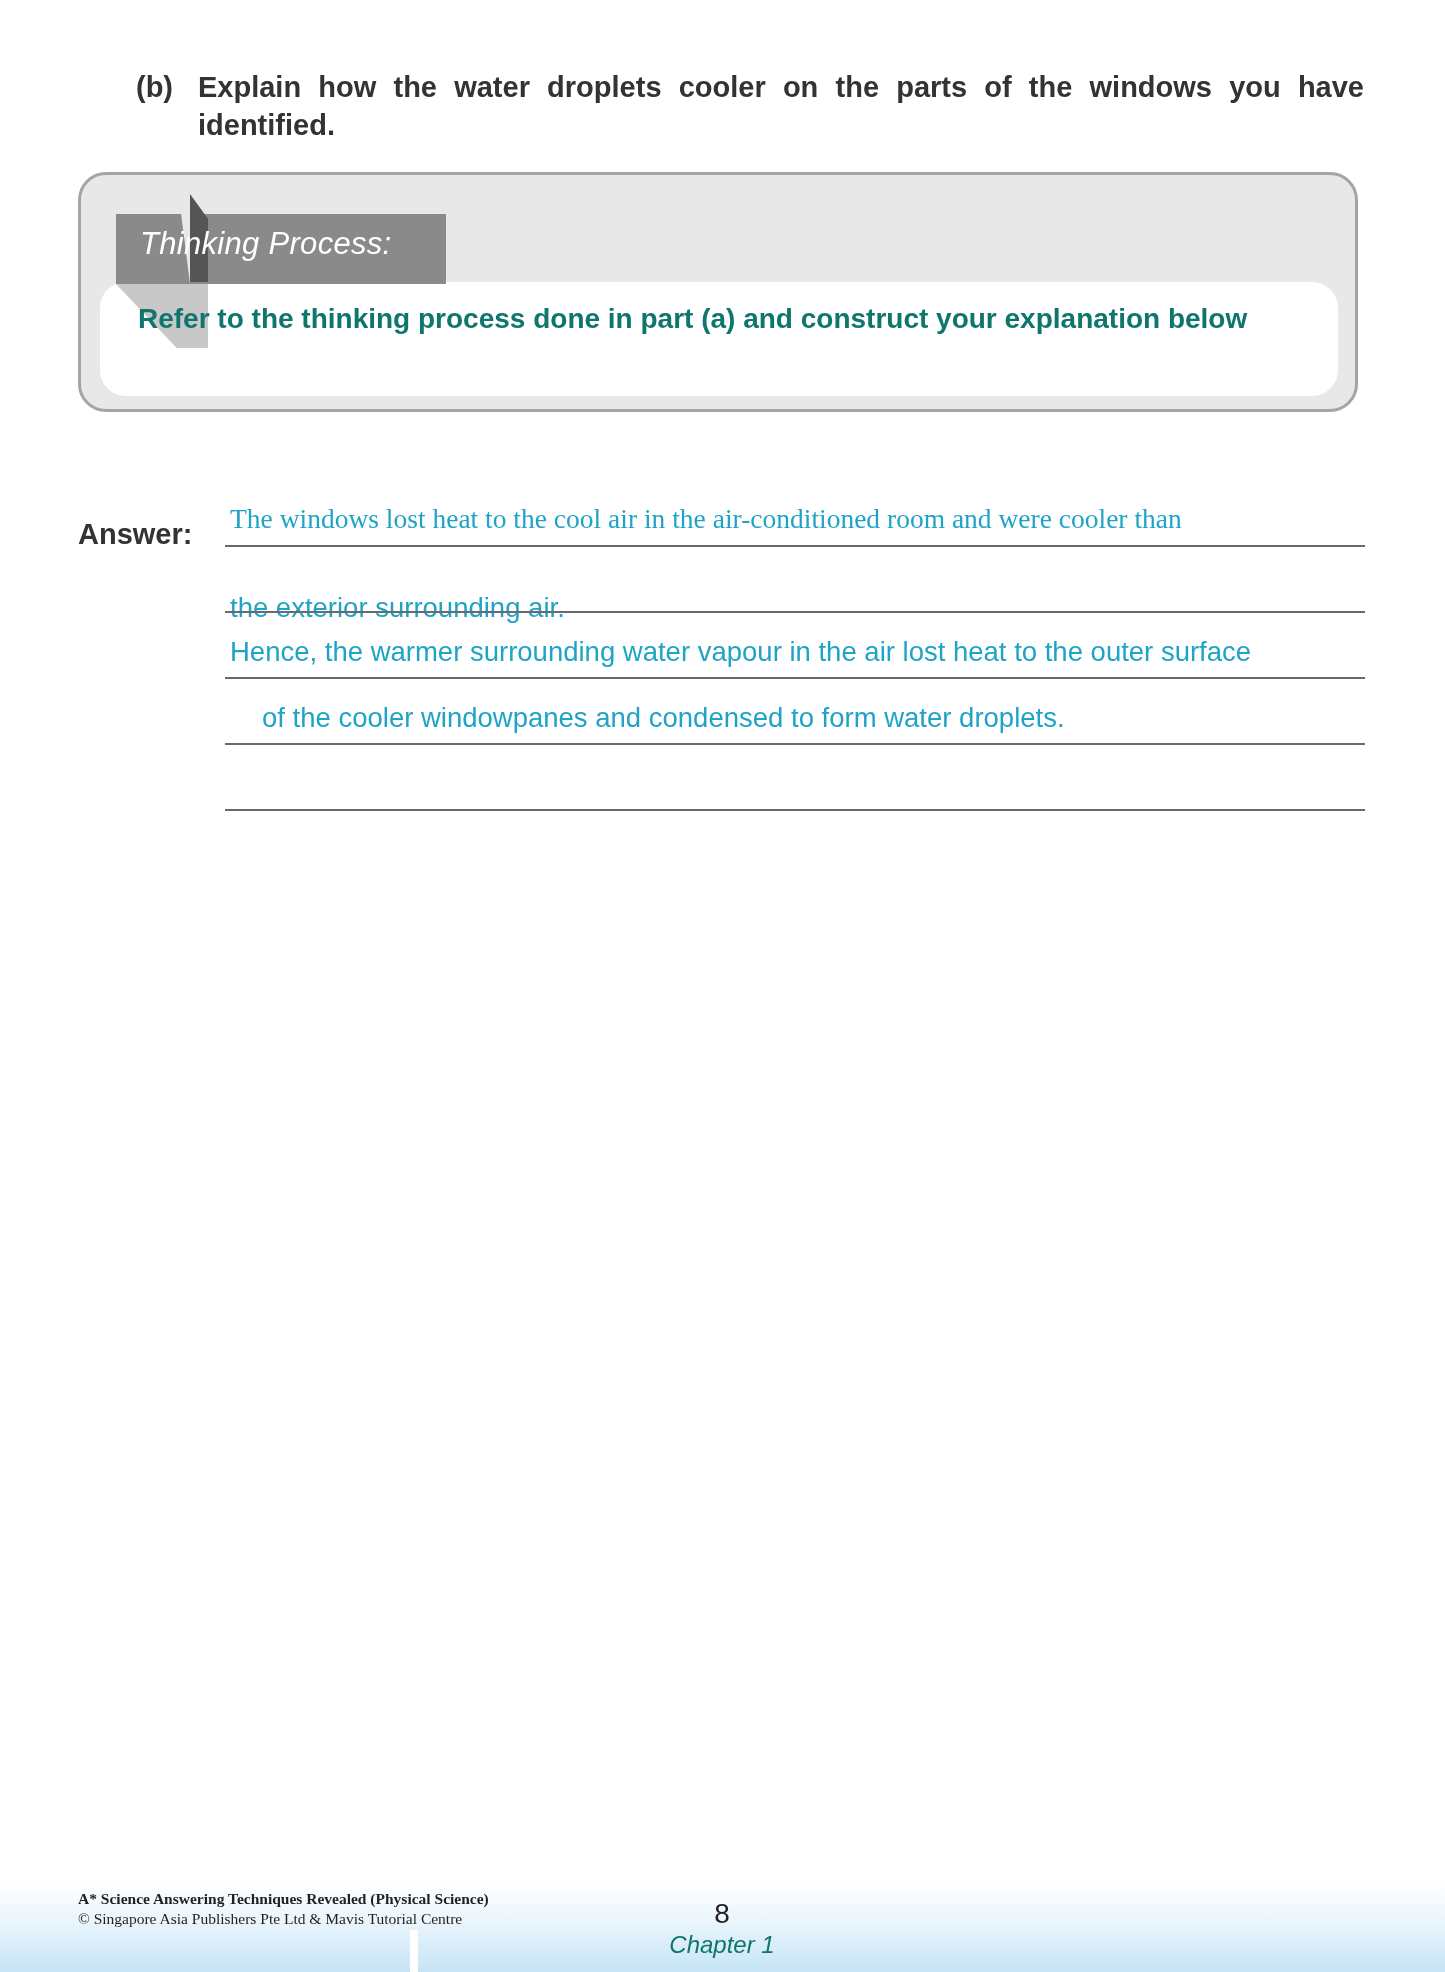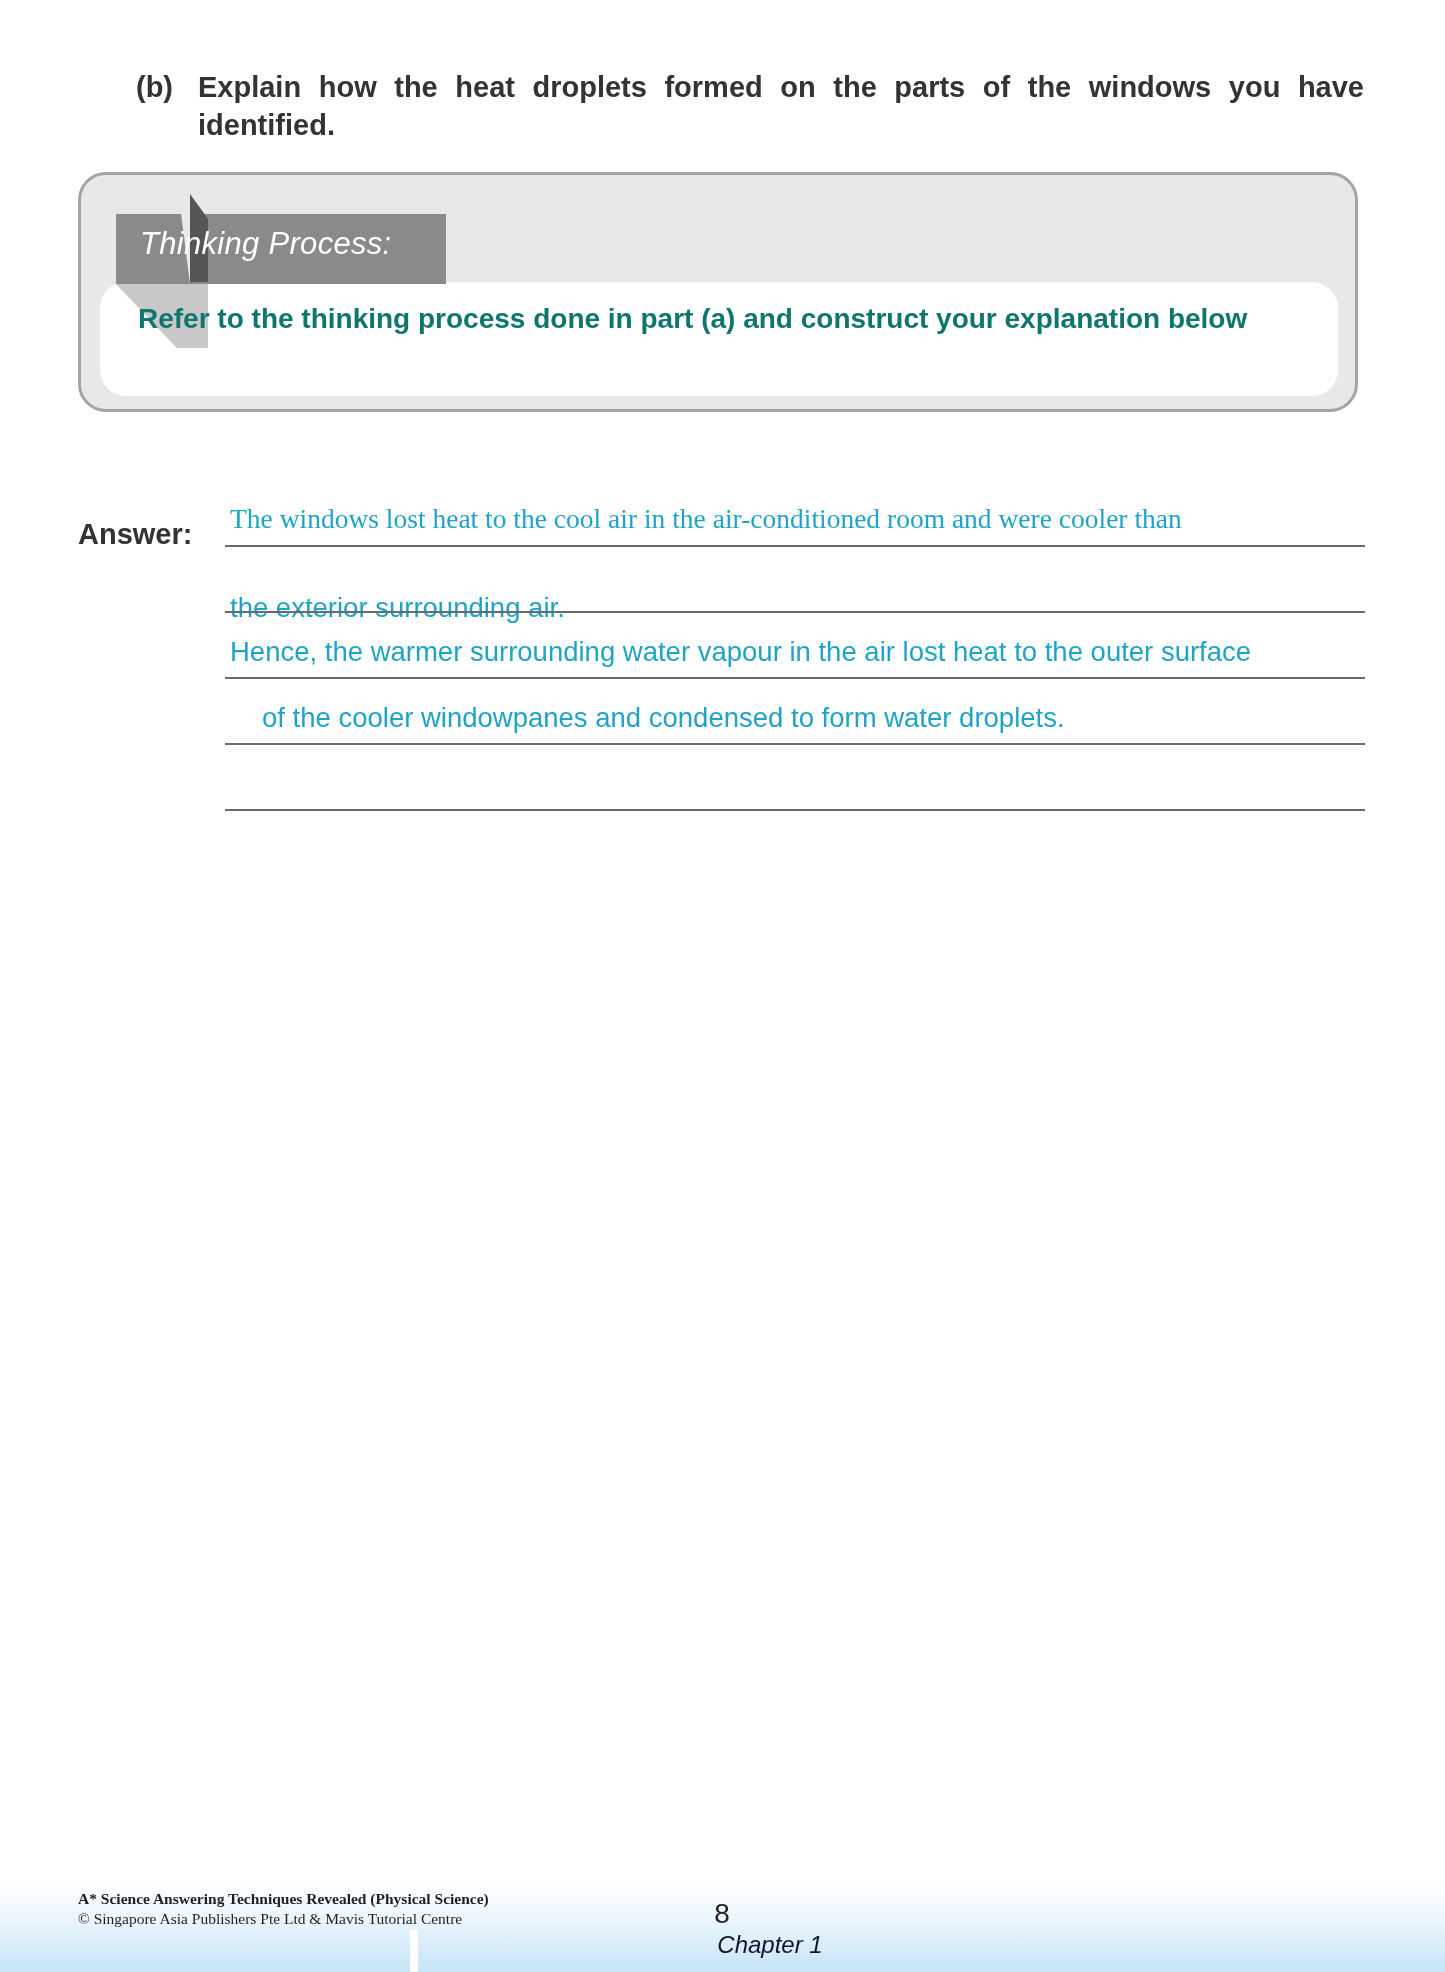--- a/index.html
+++ b/index.html
@@ -30,28 +30,28 @@
   .ans-text { position:absolute; left:230px; font-size:27.5px; color:#1fa3c6; white-space:nowrap; }
   .footer-band { position:absolute; left:0; top:1880px; width:1445px; height:92px;
                  background:linear-gradient(to bottom, #ffffff 0%, #eaf5fc 45%, #c6e4f6 100%); }
   .footer-divider { position:absolute; left:410px; top:1930px; width:8px; height:42px; background:#ffffff; }
   .footer-book { position:absolute; left:78px; top:1890px; font-family:"Liberation Serif", serif;
                  font-size:15.5px; font-weight:bold; color:#231f20; }
   .footer-copy { position:absolute; left:78px; top:1910px; font-family:"Liberation Serif", serif;
                  font-size:15.5px; color:#231f20; }
   .page-num { position:absolute; left:702px; top:1898px; width:40px; text-align:center; font-size:28px; color:#231f20; }
   .chapter { position:absolute; left:662px; top:1931px; width:120px; text-align:center; font-size:24px;
-             font-style:italic; color:#0f172a;margin-left:48px; }
+             font-style:italic; color:#0f766e; }
 </style>
 </head>
 <body>
 
 <div class="question">
   <span class="num">(b)</span>
-  <span class="text">Explain how the heat droplets formed on the parts of the windows you have identified.</span>
+  <span class="text">Explain how the water droplets cooler on the parts of the windows you have identified.</span>
 </div>
 
 <div class="tp-box"></div>
 <div class="tp-inner"></div>
 <div class="tp-label"></div>
 <div class="tp-fold">
   <div class="f1"></div>
     <div class="f2"></div>
     <div class="f3"></div>
 </div>

